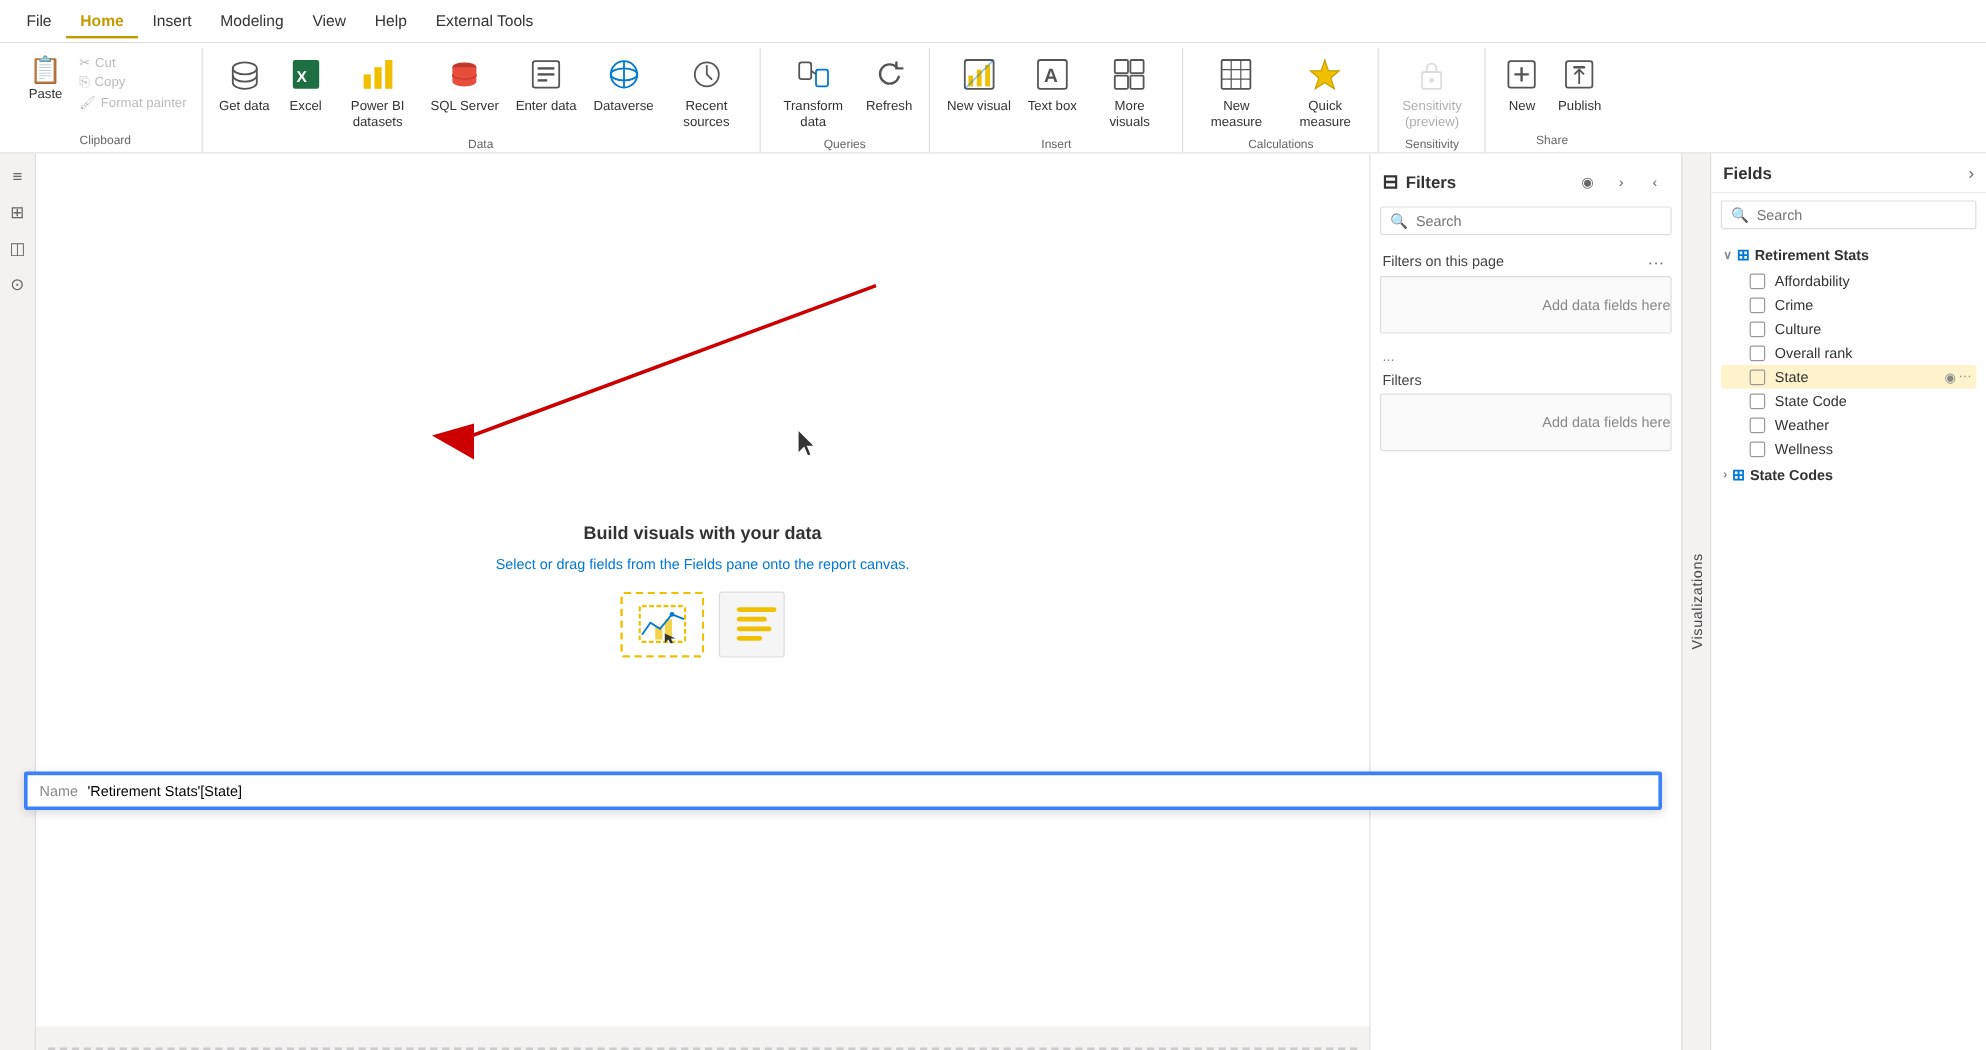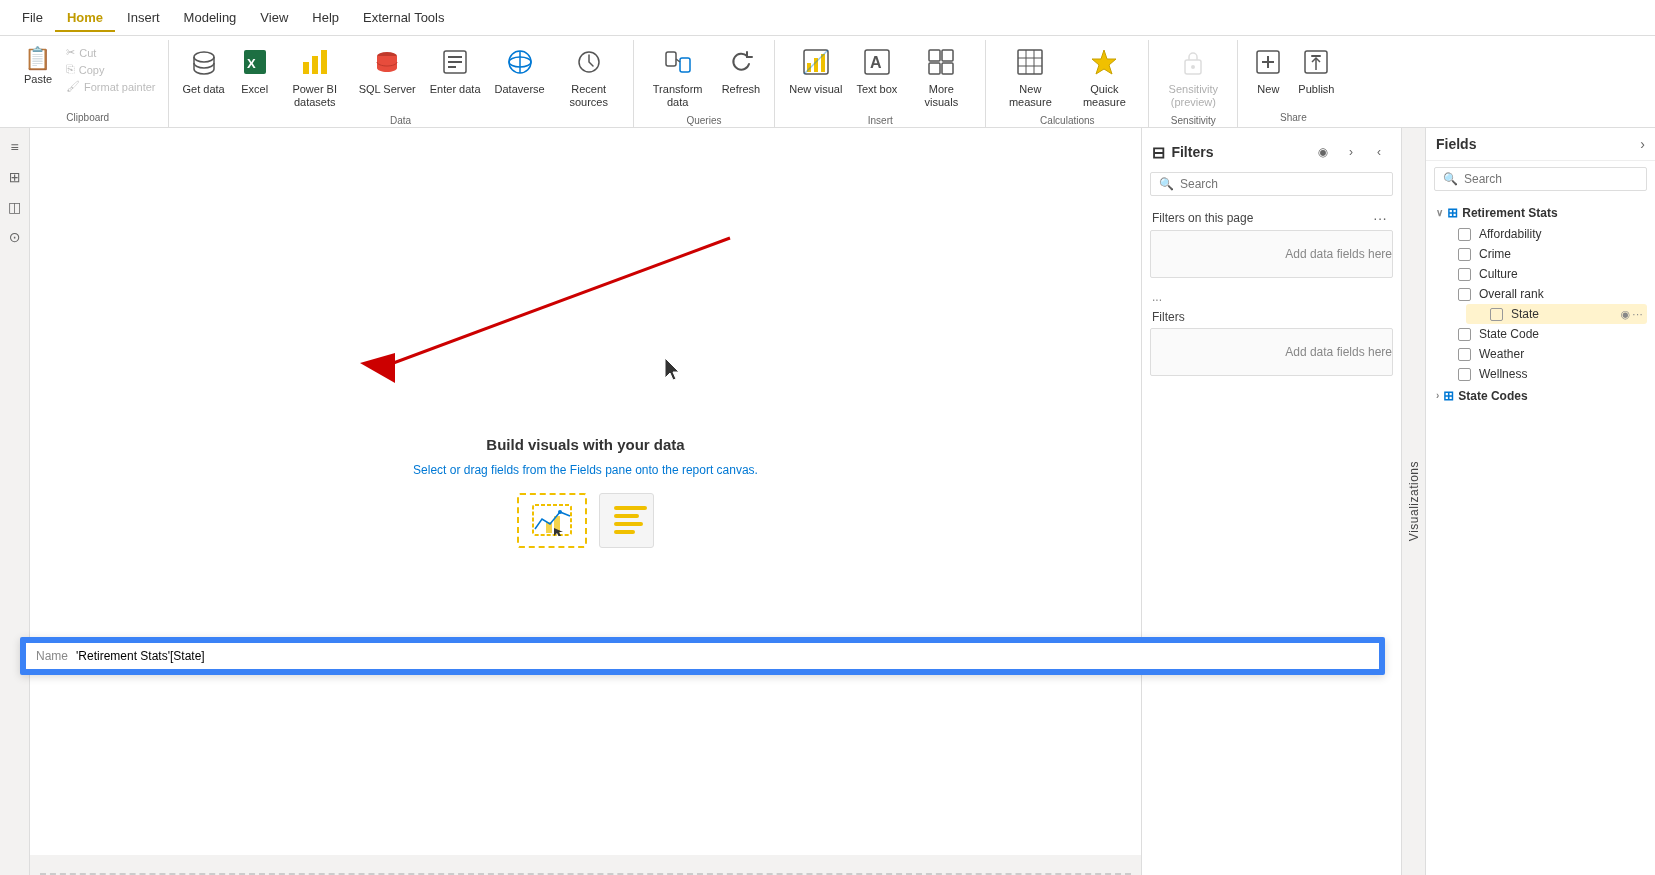--- a/index.html
+++ b/index.html
@@ -772,21 +772,21 @@
     <div class="filter-section-title">
       <span>...</span>
     </div>
     <div class="filter-section-label">
       <span>Filters</span>
     </div>
     <div class="filter-drop-zone">
       <span>Add data fields here</span>
     </div>
 
-    <div class="tooltip-popup" style="position:absolute; bottom:200px; left:20px; z-index:200; background:white; border:6px solid #3b82f6; padding:6px 10px; font-size:12px; box-shadow: 0 2px 8px rgba(0,0,0,0.15); white-space:nowrap;">
+    <div class="tooltip-popup" style="position:absolute; bottom:200px; left:20px; z-index:200; background:white; border:3px solid #3b82f6; padding:6px 10px; font-size:12px; box-shadow: 0 2px 8px rgba(0,0,0,0.15); white-space:nowrap;">
       <span style="color:#888;">Name</span>
       <span style="margin-left:4px; font-weight:400;">'Retirement Stats'[State]</span>
     </div>
   </div>
 
   <div class="viz-tab">
     <span class="viz-tab-label">Visualizations</span>
   </div>
 
   <div class="fields-panel">
@@ -819,21 +819,21 @@
       <div class="tree-item">
         <div class="checkbox"></div>
         <span>Culture</span>
       </div>
 
       <div class="tree-item">
         <div class="checkbox"></div>
         <span>Overall rank</span>
       </div>
 
-      <div class="tree-item tree-item-highlighted" style="background:#fff3cd; border-radius:3px;margin-left:32px;">
+      <div class="tree-item tree-item-highlighted" style="background:#fff3cd; border-radius:3px;">
         <div class="checkbox"></div>
         <span>State</span>
         <div class="tree-item-icons">
           <span style="cursor:pointer;font-size:11px">◉</span>
           <span style="cursor:pointer;font-size:11px">···</span>
         </div>
       </div>
 
       <div class="tree-item">
         <div class="checkbox"></div>

